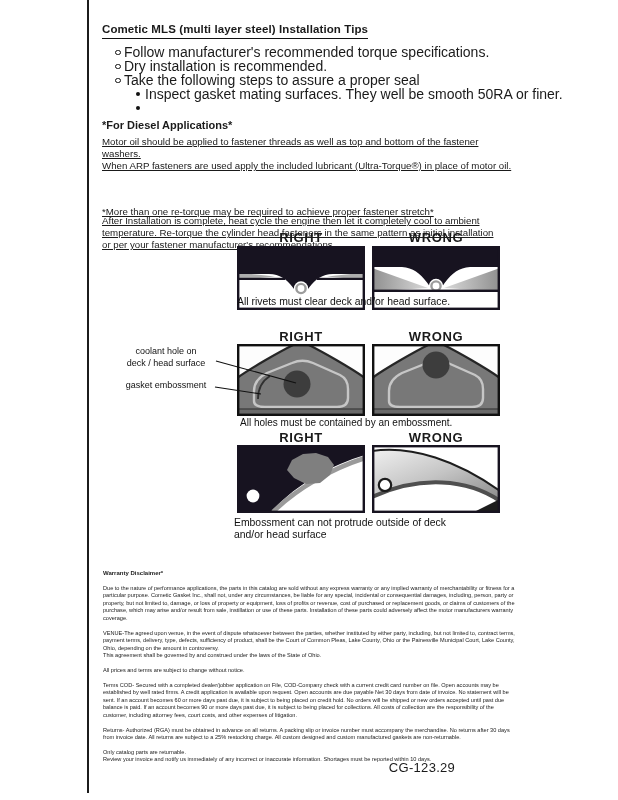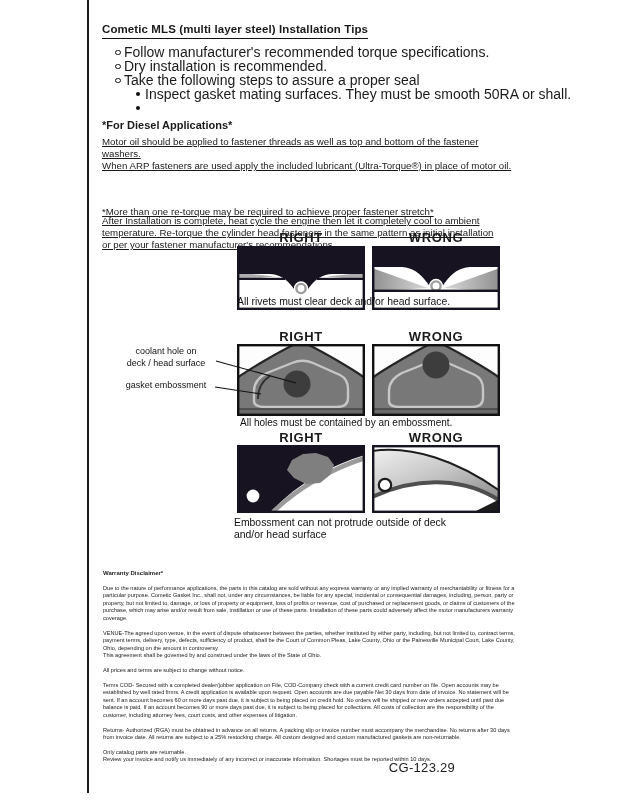--- a/index.html
+++ b/index.html
@@ -44,21 +44,21 @@
     <div class="tip">
       <span class="obullet"></span>
       <span>Dry installation is recommended.</span>
     </div>
     <div class="tip">
       <span class="obullet"></span>
       <span>Take the following steps to assure a proper seal</span>
     </div>
     <div class="tip sub">
       <span class="sbullet"></span>
-      <span>Inspect gasket mating surfaces.  They must be smooth 50RA or shall.</span>
+      <span>Inspect gasket mating surfaces.  They well be smooth 50RA or finer.</span>
     </div>
     <div class="tip sub">
       <span class="sbullet"></span>
     </div>
   </div>
 
   <div class="dheading">*For Diesel Applications*</div>
   <div class="dpara p1">Motor oil should be applied to fastener threads as well as top and bottom of the fastener washers.
 When ARP fasteners are used apply the included lubricant (Ultra-Torque®) in place of motor oil.</div>
   <div class="dpara p2">After Installation is complete, heat cycle the engine then let it completely cool to ambient

